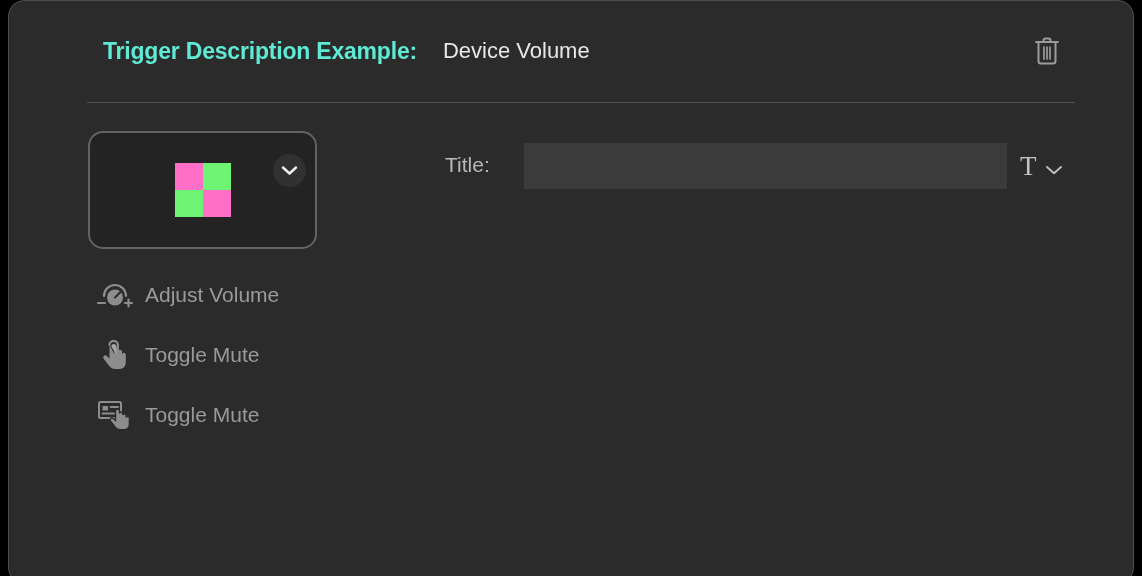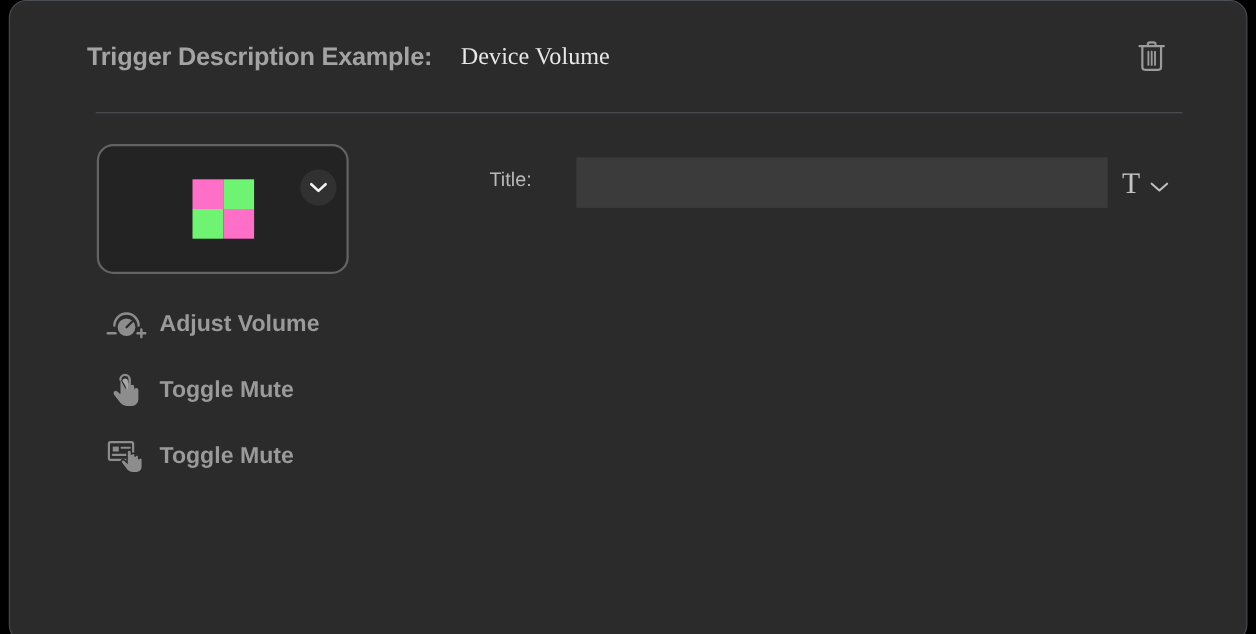--- a/index.html
+++ b/index.html
@@ -34,31 +34,31 @@
     left: 70px;
     top: 26px;
     width: 990px;
     height: 48px;
     display: flex;
     align-items: center;
   }
   .hdr-title {
     font-size: 23px;
     font-weight: bold;
-    color: #a3a3a3;
+    color: #5eead4;
     letter-spacing: -0.2px;
     white-space: nowrap;
+    margin-left: 24px;
   }
   .hdr-value {
     font-size: 22px;
     font-weight: normal;
     color: #e8e8e8;
     margin-left: 26px;
     white-space: nowrap;
-    font-family: Liberation Serif, serif;
   }
   #delete-btn {
     position: absolute;
     right: 0px;
     top: 2px;
     width: 44px;
     height: 44px;
     display: flex;
     align-items: center;
     justify-content: center;
@@ -132,29 +132,28 @@
     flex: 0 0 40px;
     display: flex;
     align-items: center;
     justify-content: center;
     margin-right: 10px;
   }
   .action-label {
     font-size: 21px;
     color: #9a9a9a;
     white-space: nowrap;
-    font-weight: bold;
   }
 
   
   #title-label {
     position: absolute;
     left: 436px;
     top: 152px;
-    font-size: 18px;
+    font-size: 21px;
     color: #b9b9b9;
   }
   #title-input {
     position: absolute;
     left: 515px;
     top: 142px;
     width: 483px;
     height: 46px;
     background: #3b3b3b;
     border: none;

